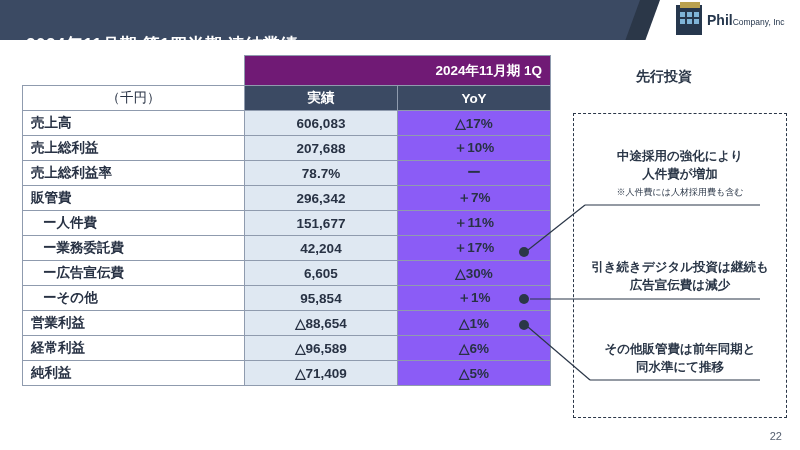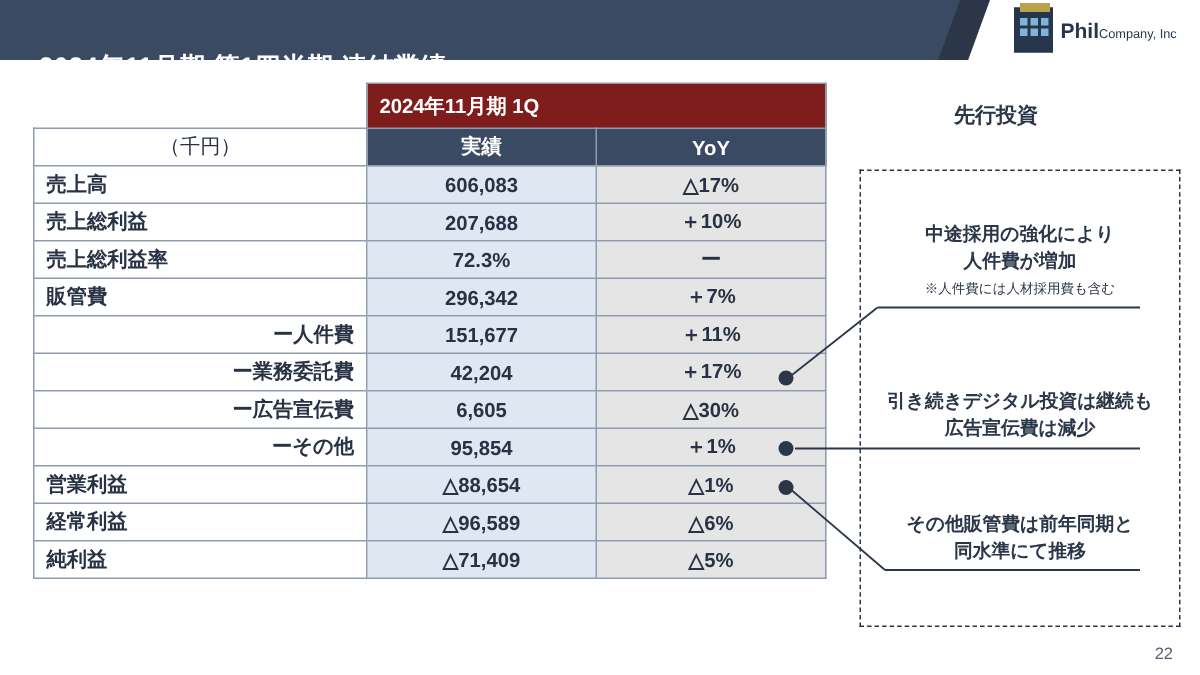--- a/index.html
+++ b/index.html
@@ -121,25 +121,25 @@
   }
   col.c-label { width: 222px; }
   col.c-val { width: 153px; }
   col.c-yoy { width: 153px; }
 
   .hdr-blank {
     border: none !important;
     background: #ffffff;
   }
   .hdr-period {
-    background: #7f1d1d;
+    background: #701a75;
     color: #ffffff;
     font-weight: bold;
     font-size: 14.5px;
-    text-align: left;
+    text-align: right;
     height: 30px !important;
   }
   .sub-unit {
     text-align: center;
     font-size: 11.5px;
     background: #ffffff;
   }
   .sub-actual {
     background: #3b4a63;
     color: #ffffff;
@@ -154,31 +154,30 @@
     text-align: center;
     font-size: 13.5px;
   }
   .row-label {
     font-weight: bold;
     font-size: 13.5px;
   }
   .row-label.indent {
     font-weight: bold;
     padding-left: 20px;
-    text-align: right;
   }
   .val {
     text-align: center;
     font-weight: bold;
     background: #dfe8f2;
   }
   .yoy {
     text-align: center;
     font-weight: bold;
-    background: #e5e5e5;
+    background: #8b5cf6;
   }
   .thick-top td { border-top: 2px solid #3b4a63; }
 
   
   .right-title {
     position: absolute;
     left: 636px;
     top: 68px;
     font-size: 14px;
     font-weight: bold;
@@ -274,21 +273,21 @@
           <td class="val">606,083</td>
           <td class="yoy">△17%</td>
         </tr>
         <tr>
           <td class="row-label">売上総利益</td>
           <td class="val">207,688</td>
           <td class="yoy">＋10%</td>
         </tr>
         <tr>
           <td class="row-label">売上総利益率</td>
-          <td class="val">72.3%</td>
+          <td class="val">78.7%</td>
           <td class="yoy">ー</td>
         </tr>
         <tr class="thick-top">
           <td class="row-label">販管費</td>
           <td class="val">296,342</td>
           <td class="yoy">＋7%</td>
         </tr>
         <tr>
           <td class="row-label indent">ー人件費</td>
           <td class="val">151,677</td>

